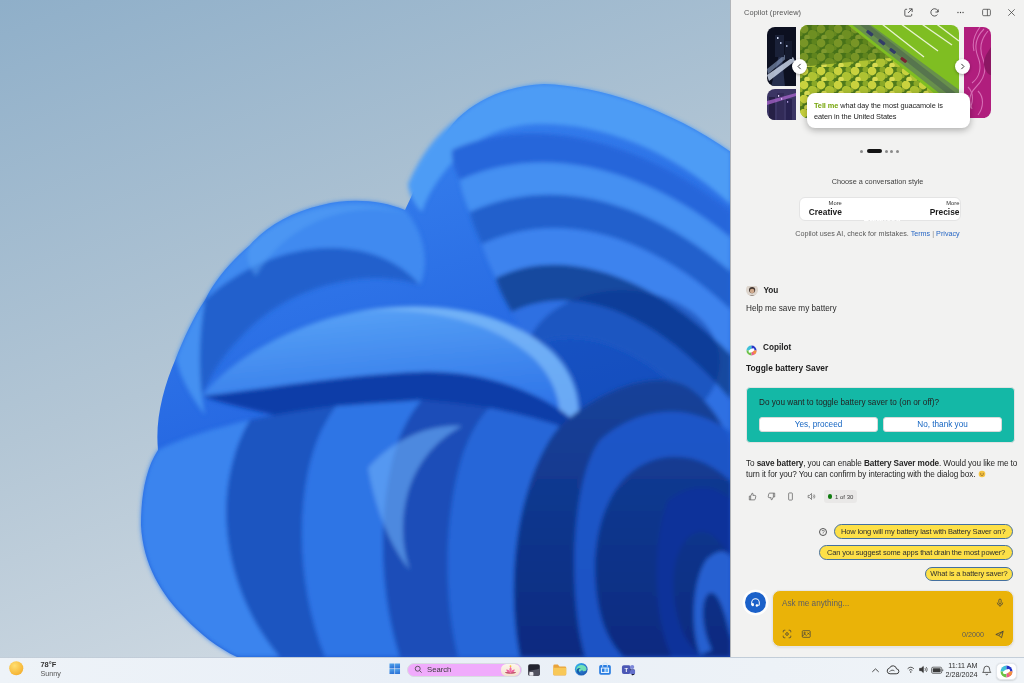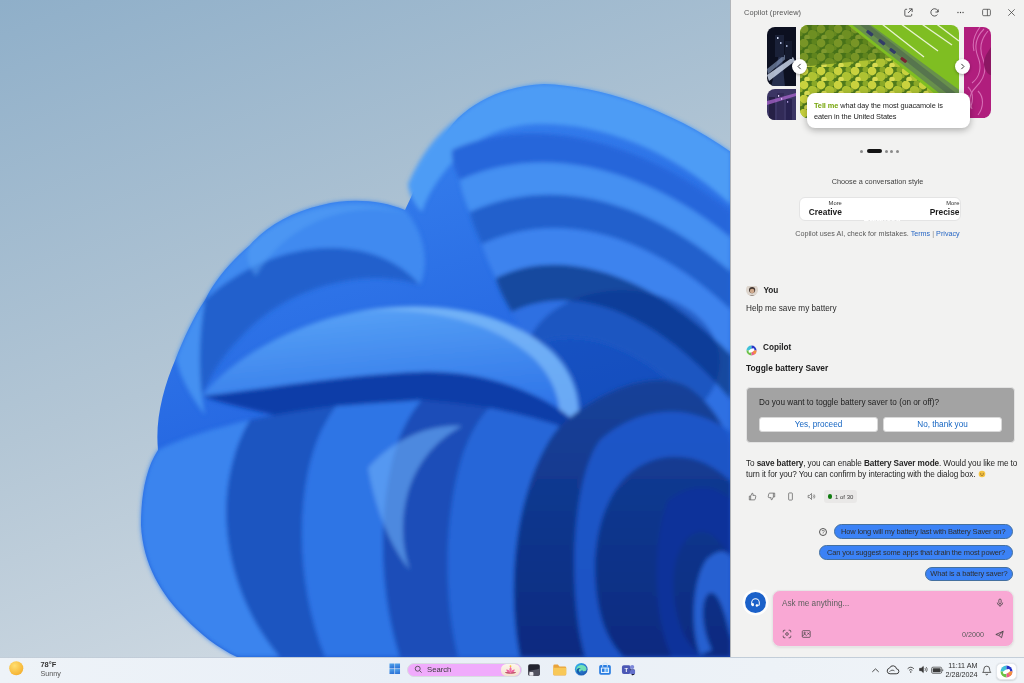--- a/index.html
+++ b/index.html
@@ -24,33 +24,33 @@
 .seg .n{font-size:8.4px;font-weight:bold;color:#1b1b1b}
 .seg.sel{background:#2a5dd3;border-radius:5px;margin:17px}
 .seg.sel .m,.seg.sel .n{color:#fff}
 #disc{position:absolute;top:229px;width:100%;text-align:center;font-size:7.2px;color:#5a5a5a}
 #disc a{color:#2666c4;text-decoration:none}
 
 .bname{font-weight:bold;font-size:8.2px;color:#1c1c1c}
 #youavatar{position:absolute;left:15px;top:284px;width:11.5px;height:11.5px;border-radius:50%;overflow:hidden}
 #msg1{position:absolute;left:15px;top:303.5px;font-size:8.2px;color:#2a2a2a}
 #heading{position:absolute;left:15px;top:363px;font-size:8.4px;font-weight:bold;color:#1c1c1c}
-#card{position:absolute;left:14.5px;top:386.5px;width:269.5px;height:56.5px;background:#a3a3a3;border:1px solid #e2e2e2;border-radius:4px}
+#card{position:absolute;left:14.5px;top:386.5px;width:269.5px;height:56.5px;background:#14b8a6;border:1px solid #e2e2e2;border-radius:4px}
 #cardq{position:absolute;left:12.5px;top:10.5px;font-size:8.2px;color:#232323}
 .cbtn{position:absolute;top:29.5px;height:14.5px;background:#fff;border:1px solid #d9d9d9;border-radius:3px;font-size:8.2px;color:#1565c2;display:flex;align-items:center;justify-content:center}
 #para{position:absolute;left:15px;top:458px;width:275px;font-size:8.2px;line-height:11.3px;color:#262626;letter-spacing:-0.1px}
 .fbicon{position:absolute;top:492px;width:9px;height:9px;color:#525252}
 #badge{position:absolute;left:93px;top:490px;height:13px;background:#e9e8e7;border-radius:3px;display:flex;align-items:center;padding:0 3.5px;font-size:6px;color:#3c3c3c}
 #badge .gdot{width:4.5px;height:4.5px;border-radius:50%;background:#107c10;margin-right:3px}
 
-.pill{position:absolute;background:#3b82f6;border:1px solid #44709f;border-radius:8px;font-size:7.5px;color:#2f2f2f;display:flex;align-items:center;justify-content:center;white-space:nowrap;letter-spacing:-0.15px}
+.pill{position:absolute;background:#fde047;border:1px solid #44709f;border-radius:8px;font-size:7.5px;color:#2f2f2f;display:flex;align-items:center;justify-content:center;white-space:nowrap;letter-spacing:-0.15px}
 #qmark{position:absolute;left:88px;top:527.5px;width:8px;height:8px;border:0.8px solid #555;border-radius:50%;font-size:5.8px;color:#555;display:flex;align-items:center;justify-content:center}
 
 #inavatar{position:absolute;left:13.5px;top:591.5px;width:21px;height:21px;border-radius:50%;background:#1b61c9;display:flex;align-items:center;justify-content:center;box-shadow:0 0 0 2.5px rgba(255,255,255,0.85)}
-#inbox{position:absolute;left:41px;top:590px;width:242px;height:56.5px;background:#f9a8d4;border:1px solid #e6e6e6;border-radius:8px;box-shadow:0 1px 2.5px rgba(0,0,0,.07)}
+#inbox{position:absolute;left:41px;top:590px;width:242px;height:56.5px;background:#eab308;border:1px solid #e6e6e6;border-radius:8px;box-shadow:0 1px 2.5px rgba(0,0,0,.07)}
 #ph{position:absolute;left:9px;top:8px;font-size:8.2px;color:#606060}
 #count{position:absolute;right:29px;bottom:6.5px;font-size:7.2px;color:#5a5a5a}
 
 #taskbar{position:absolute;left:0;top:657px;width:1024px;height:26px;background:linear-gradient(90deg,#eef3f8 0%,#e9eff7 40%,#edf2f7 75%,#f0f4f8 100%);border-top:1px solid rgba(130,150,170,0.4)}
 #weather{position:absolute;left:9px;top:659.5px;display:flex;align-items:center}
 #wtxt{margin-left:17px;line-height:1.25}
 #wtxt .t1{font-size:7.4px;font-weight:bold;color:#333}
 #wtxt .t2{font-size:7.2px;color:#555}
 #searchpill{position:absolute;left:407px;top:662.5px;width:115px;height:14px;background:#f0abfc;border:1px solid #d8dce1;border-radius:7px;display:flex;align-items:center;overflow:hidden}
 #searchpill .stxt{font-size:7.7px;color:#3a3a3a;margin-left:4.5px;flex:1}

